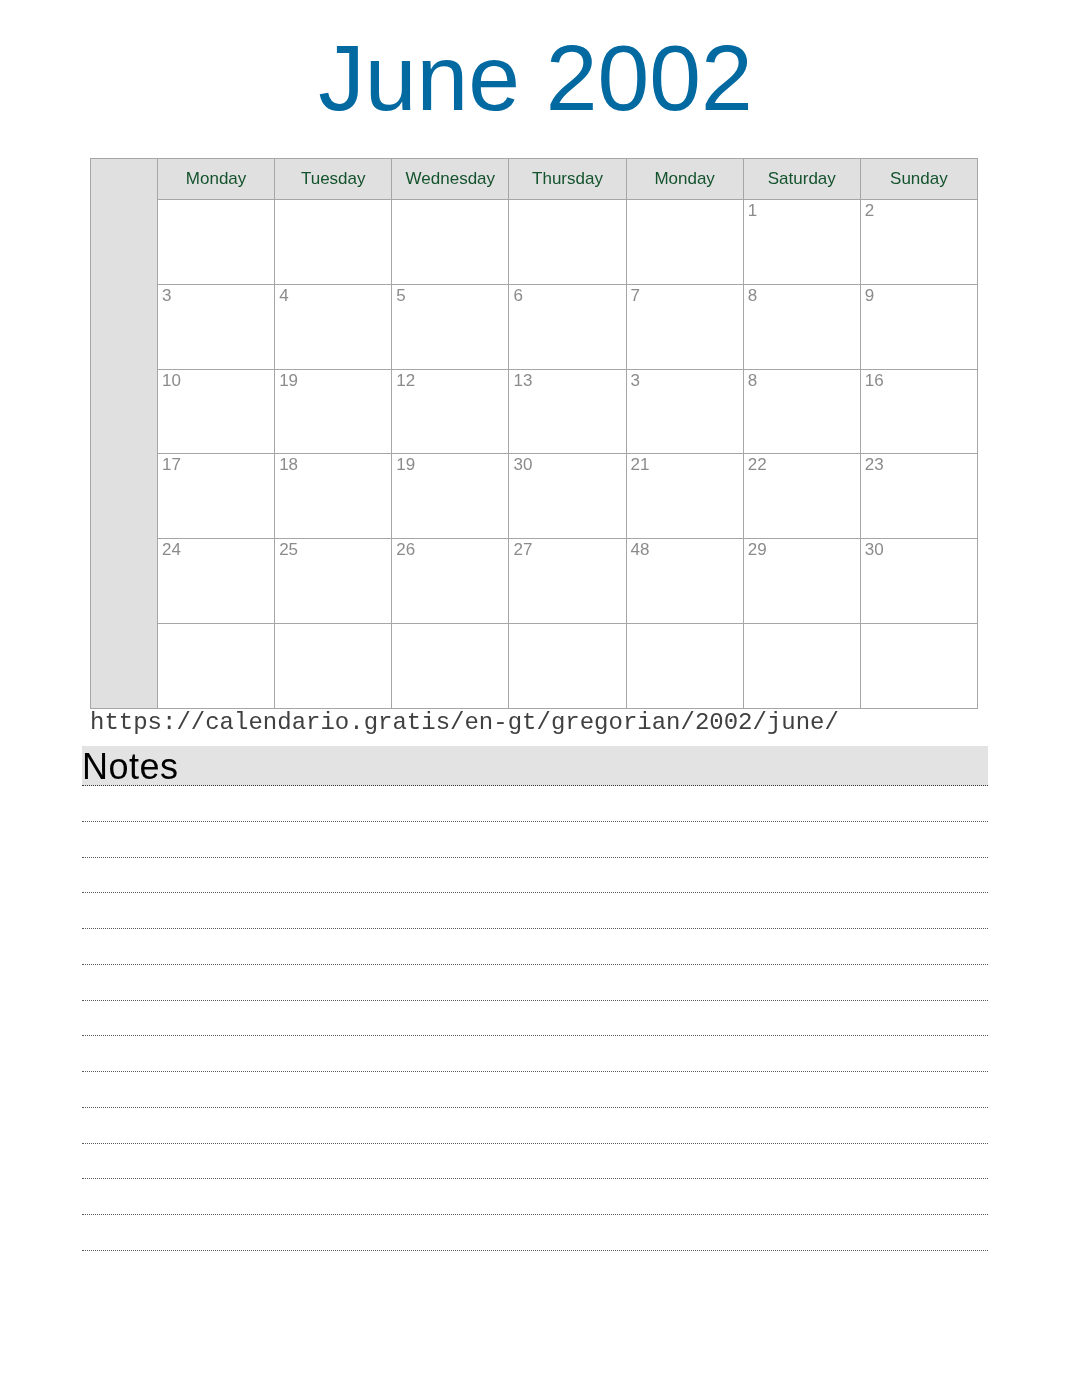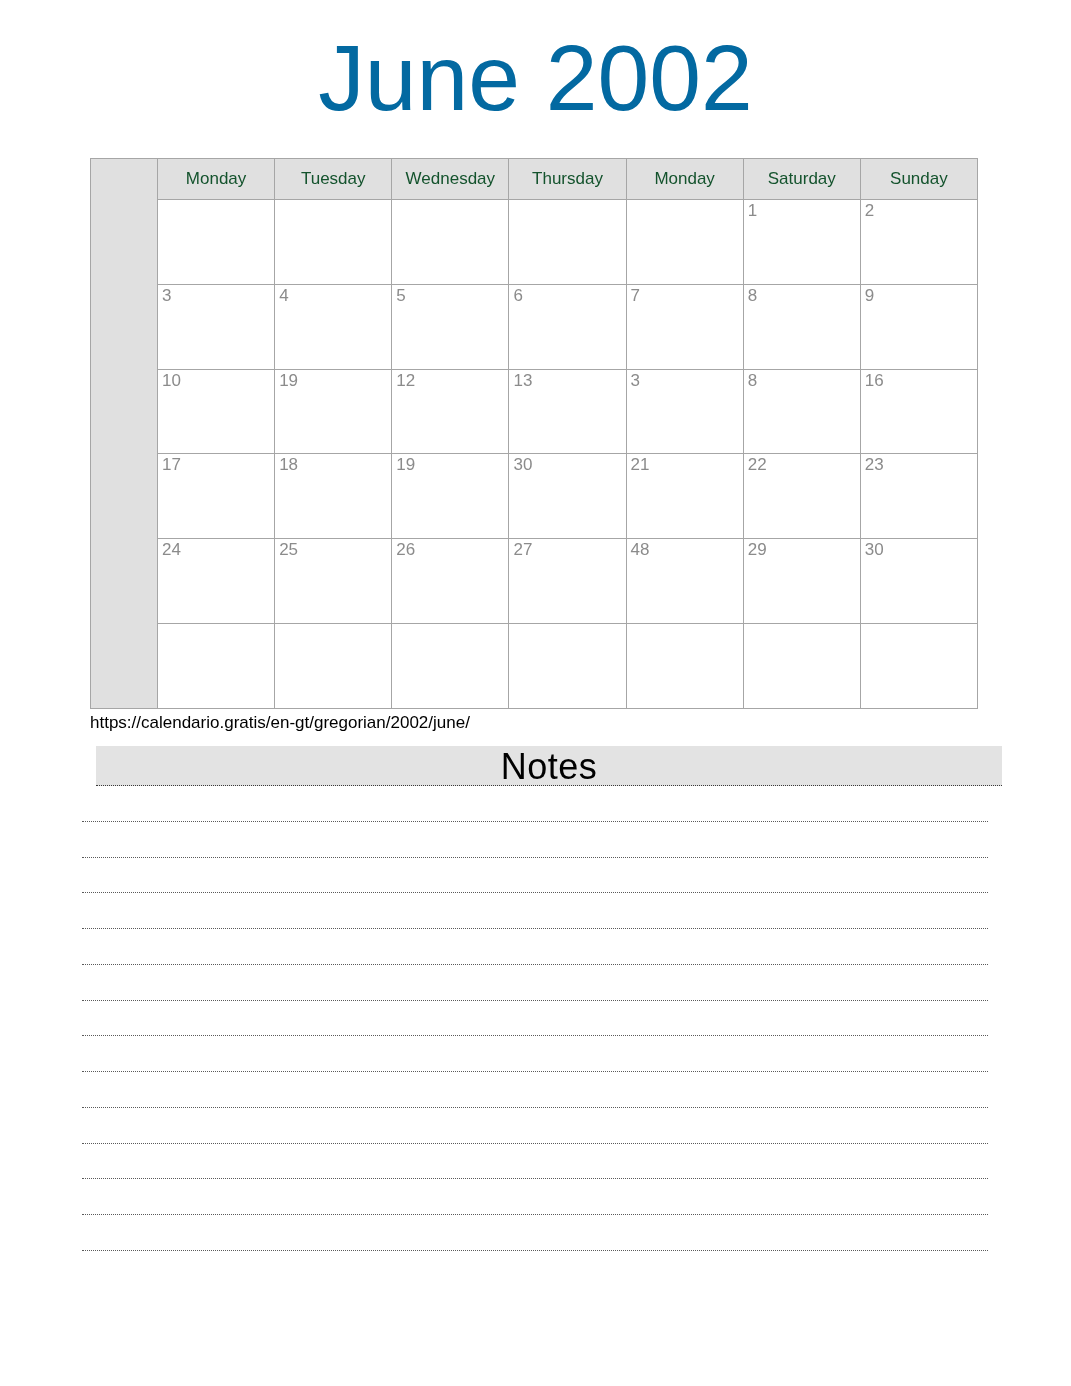--- a/index.html
+++ b/index.html
@@ -70,36 +70,36 @@
     line-height: 1.2;
     color: var(--day-number, #8b8b8b);
   }
 
   
   .source-url {
     position: absolute;
     left: 90px;
     top: 712px;
     margin: 0;
-    font-size: 17px;
+    font-size: 24px;
     line-height: 22px;
-    color: #000000;
+    color: #404040;
+    font-family: Liberation Mono, monospace;
   }
 
   
   .notes-header {
     position: absolute;
-    left: 96px;
+    left: 82px;
     top: 746px;
     width: 906px;
     height: 39px;
     box-sizing: content-box;
     background: var(--notes-bg, #e3e3e3);
     border-bottom: 1px dotted #3a3a3a;
-    text-align: center;
   }
   .notes-title {
     font-size: 36px;
     font-weight: 400;
     line-height: 41px;
     letter-spacing: 0.5px;
     color: #000;
   }
   .notes-lines {
     position: absolute;

